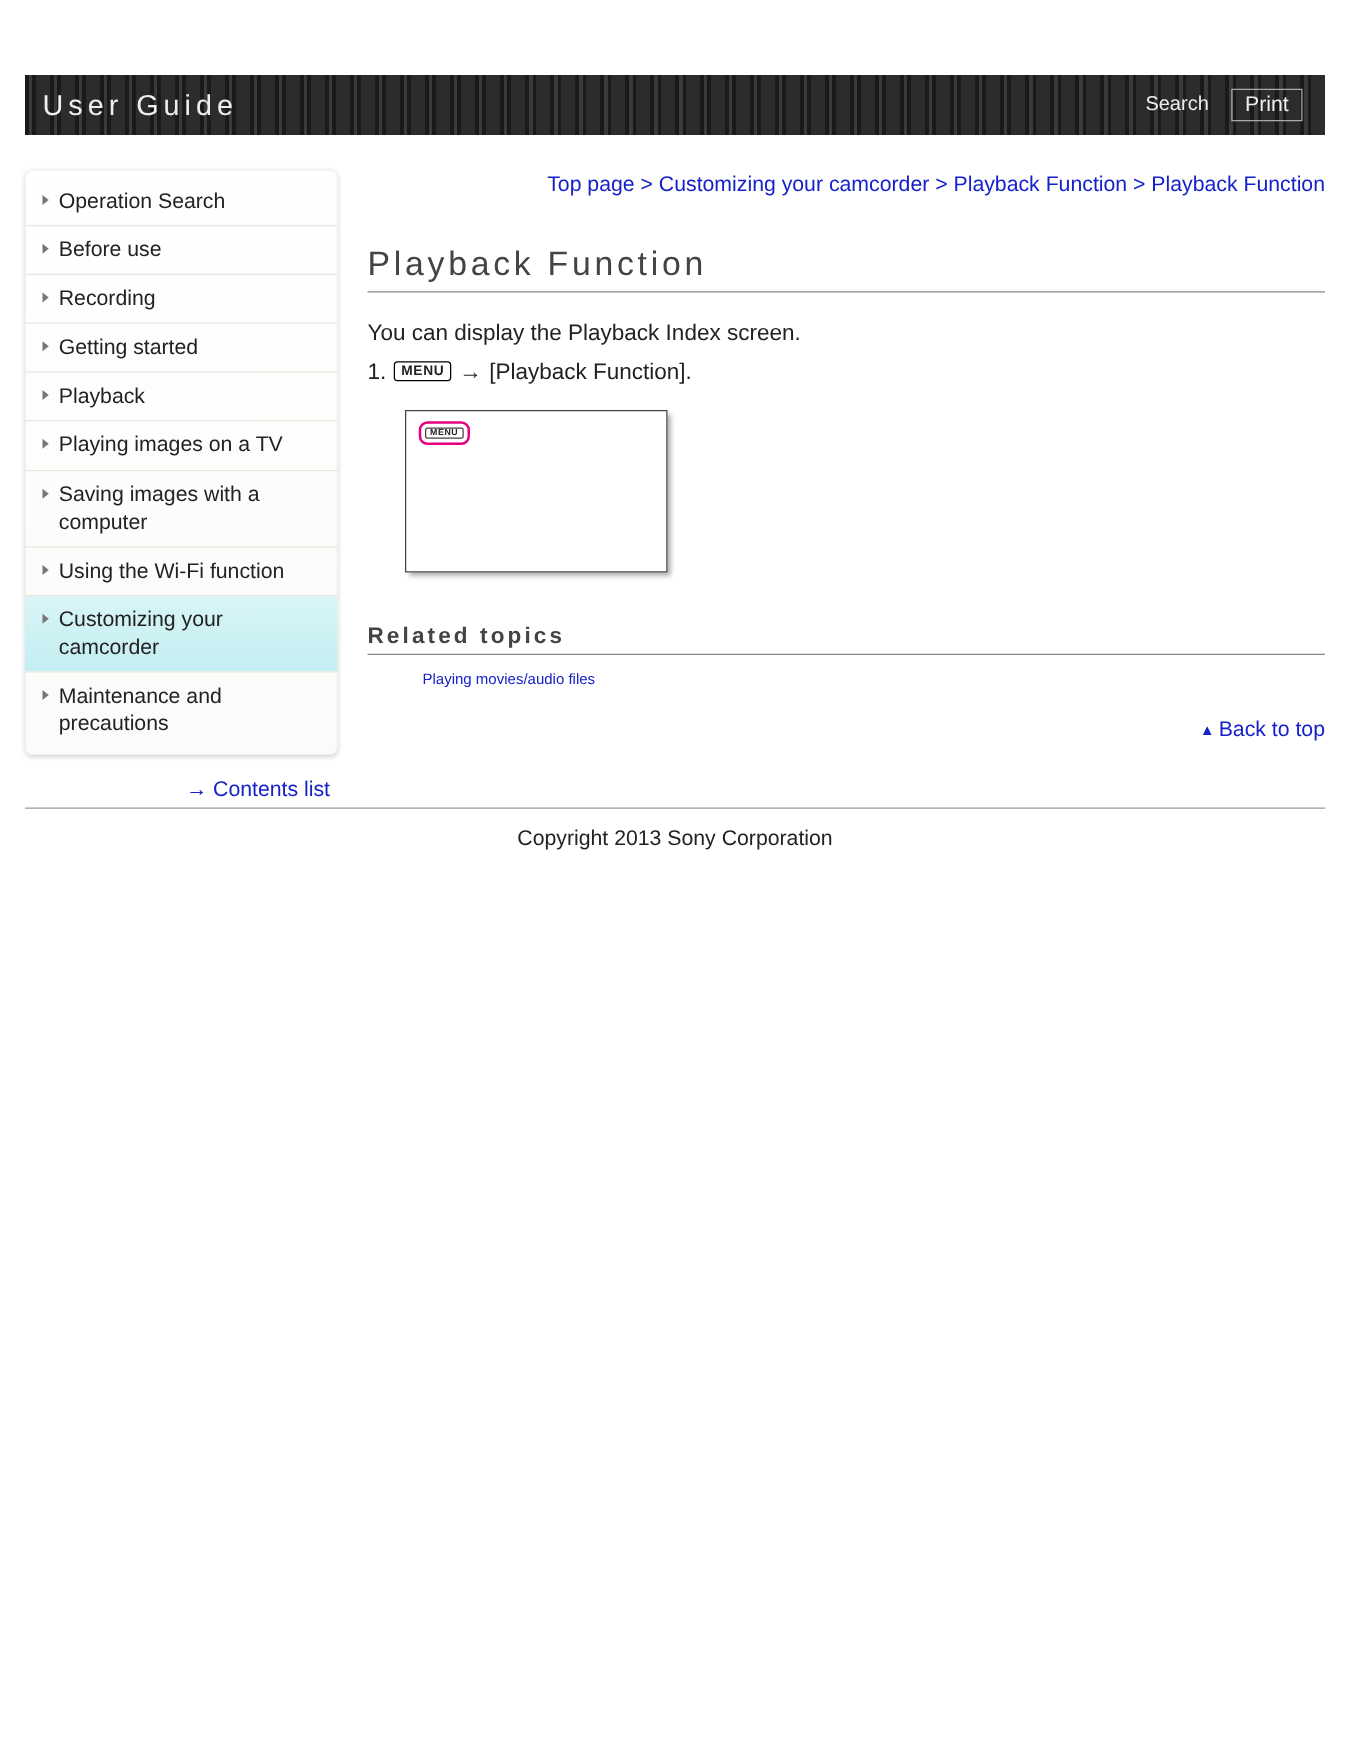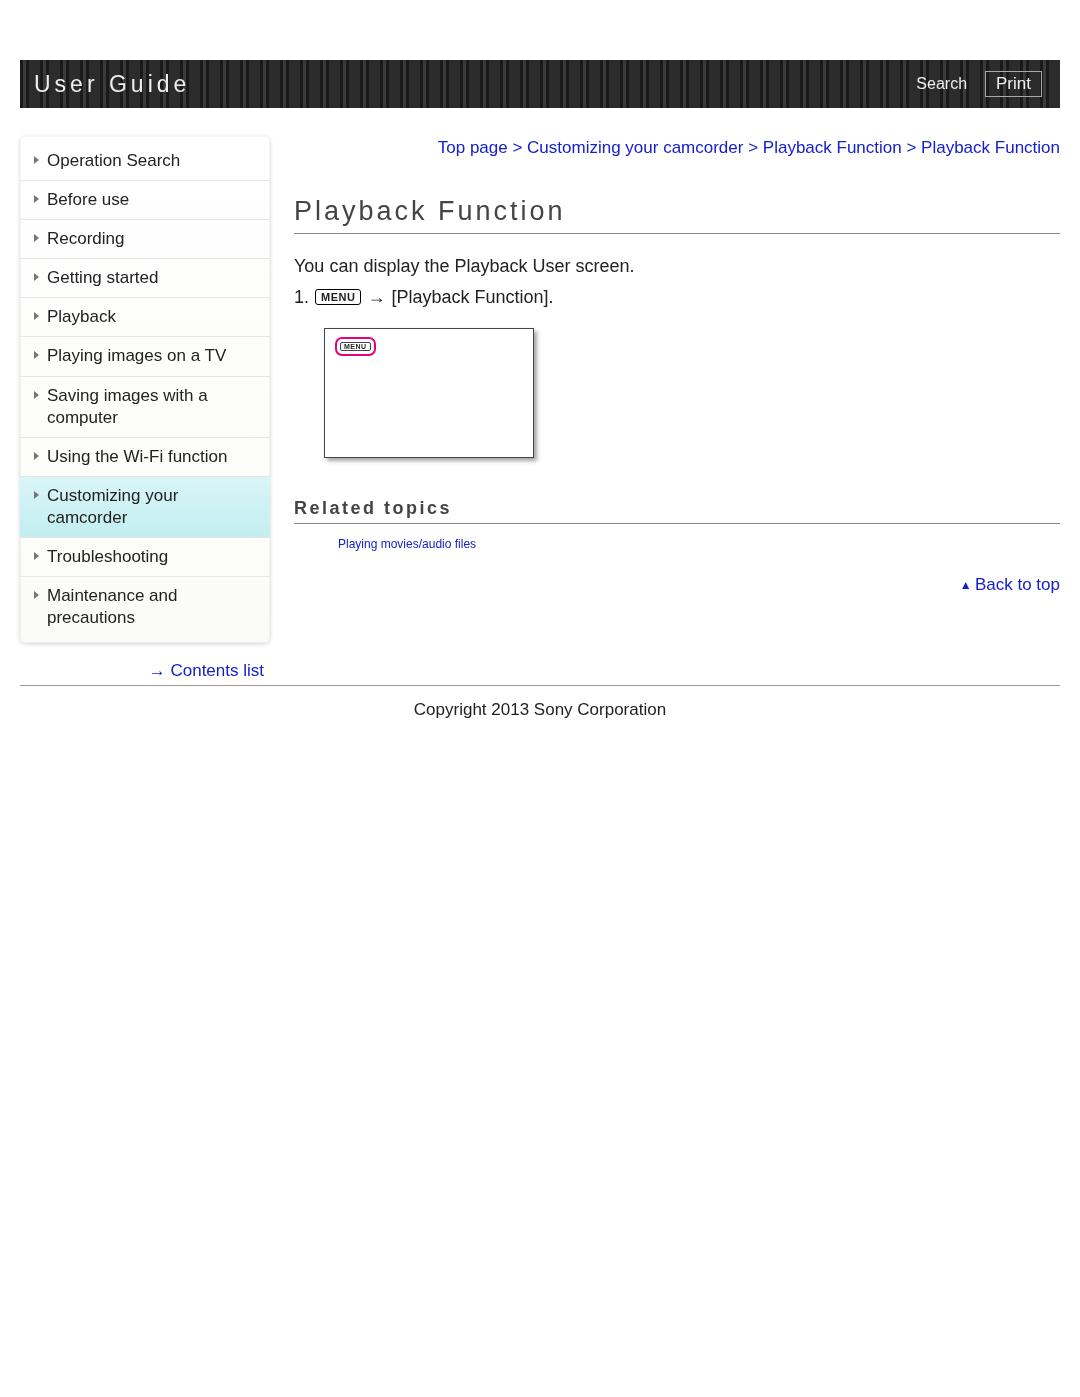--- a/index.html
+++ b/index.html
@@ -265,39 +265,35 @@
           <div class="side-item">
             <span class="side-arrow"></span>
             <span>Using the Wi-Fi function</span>
           </div>
           <div class="side-item active">
             <span class="side-arrow"></span>
             <span>Customizing your camcorder</span>
           </div>
           <div class="side-item">
             <span class="side-arrow"></span>
-            <span>Troubleshooting</span>
-          </div>
-          <div class="side-item">
-            <span class="side-arrow"></span>
             <span>Maintenance and precautions</span>
           </div>
         </div>
       <div class="contents-link-row">
         <span class="contents-link">Contents list</span>
       </div>
     </div>
 
     <div class="main">
 
       <div class="breadcrumb" id="breadcrumb"><a>Top page</a> &gt; <a>Customizing your camcorder</a> &gt; <a>Playback Function</a> &gt; <a>Playback Function</a></div>
 
       <h1 class="page-title">Playback Function</h1>
 
-      <p class="intro-text">You can display the Playback User screen.</p>
+      <p class="intro-text">You can display the Playback Index screen.</p>
 
       <div class="step-row">
         <span>1.</span>
         <span class="menu-badge">MENU</span>
         <span>→</span>
         <span>[Playback Function].</span>
       </div>
 
       <div class="screen-illus">
         <div class="screen-menu-highlight">

